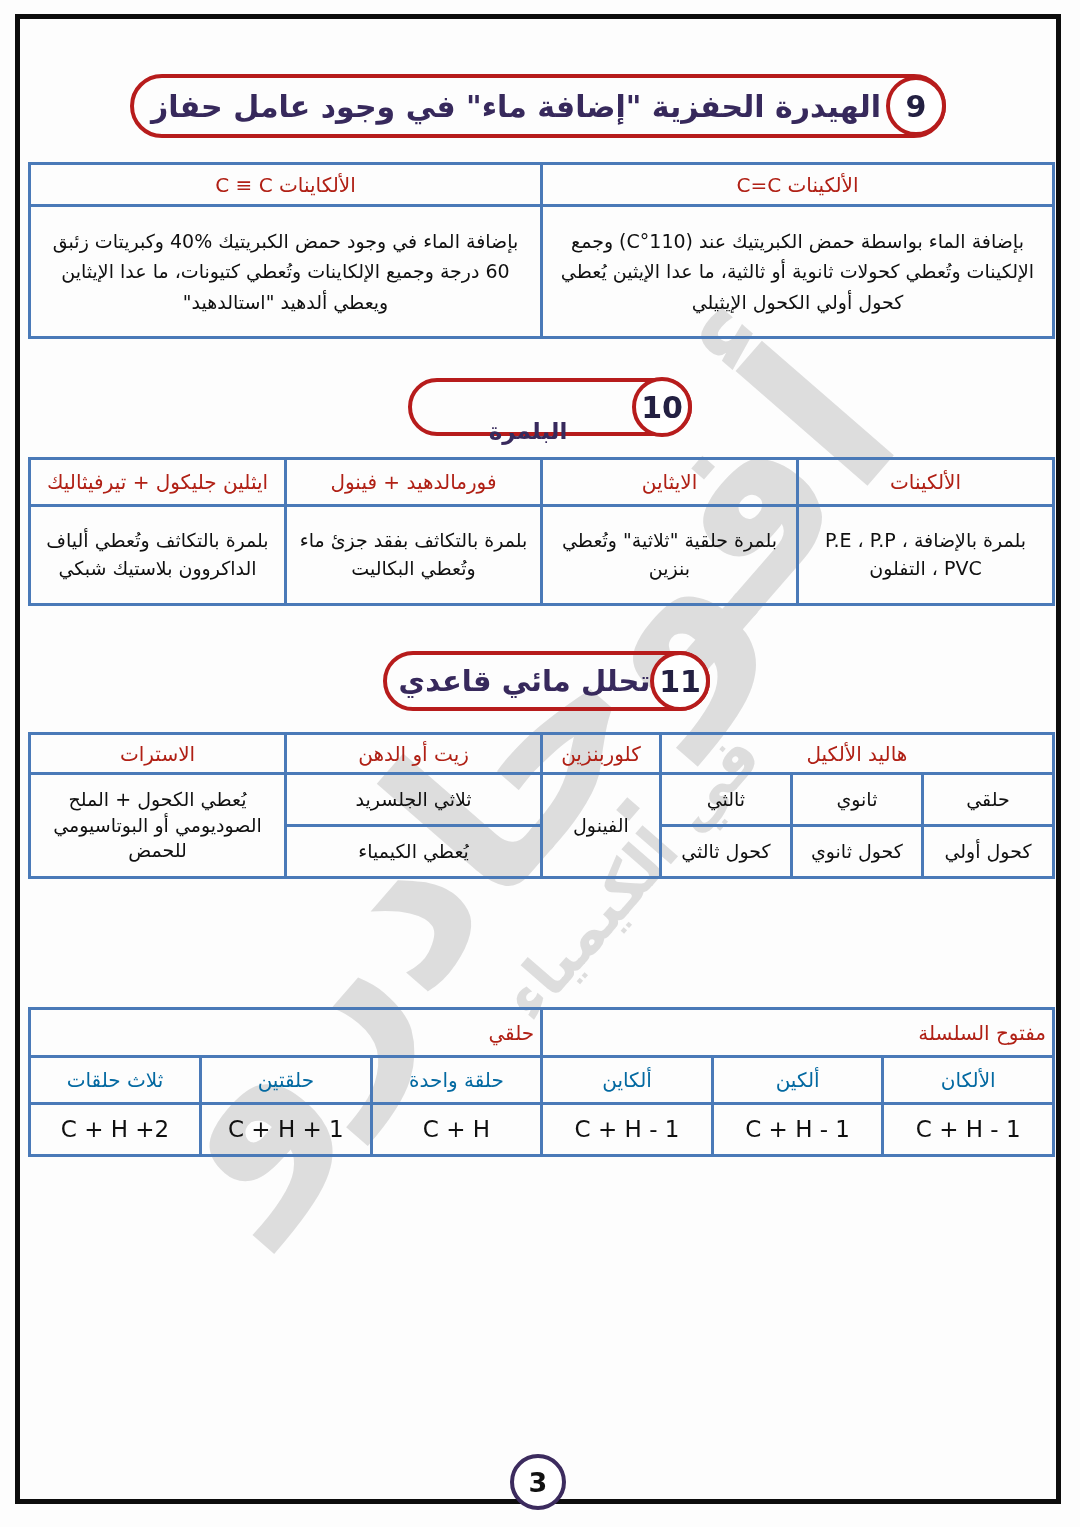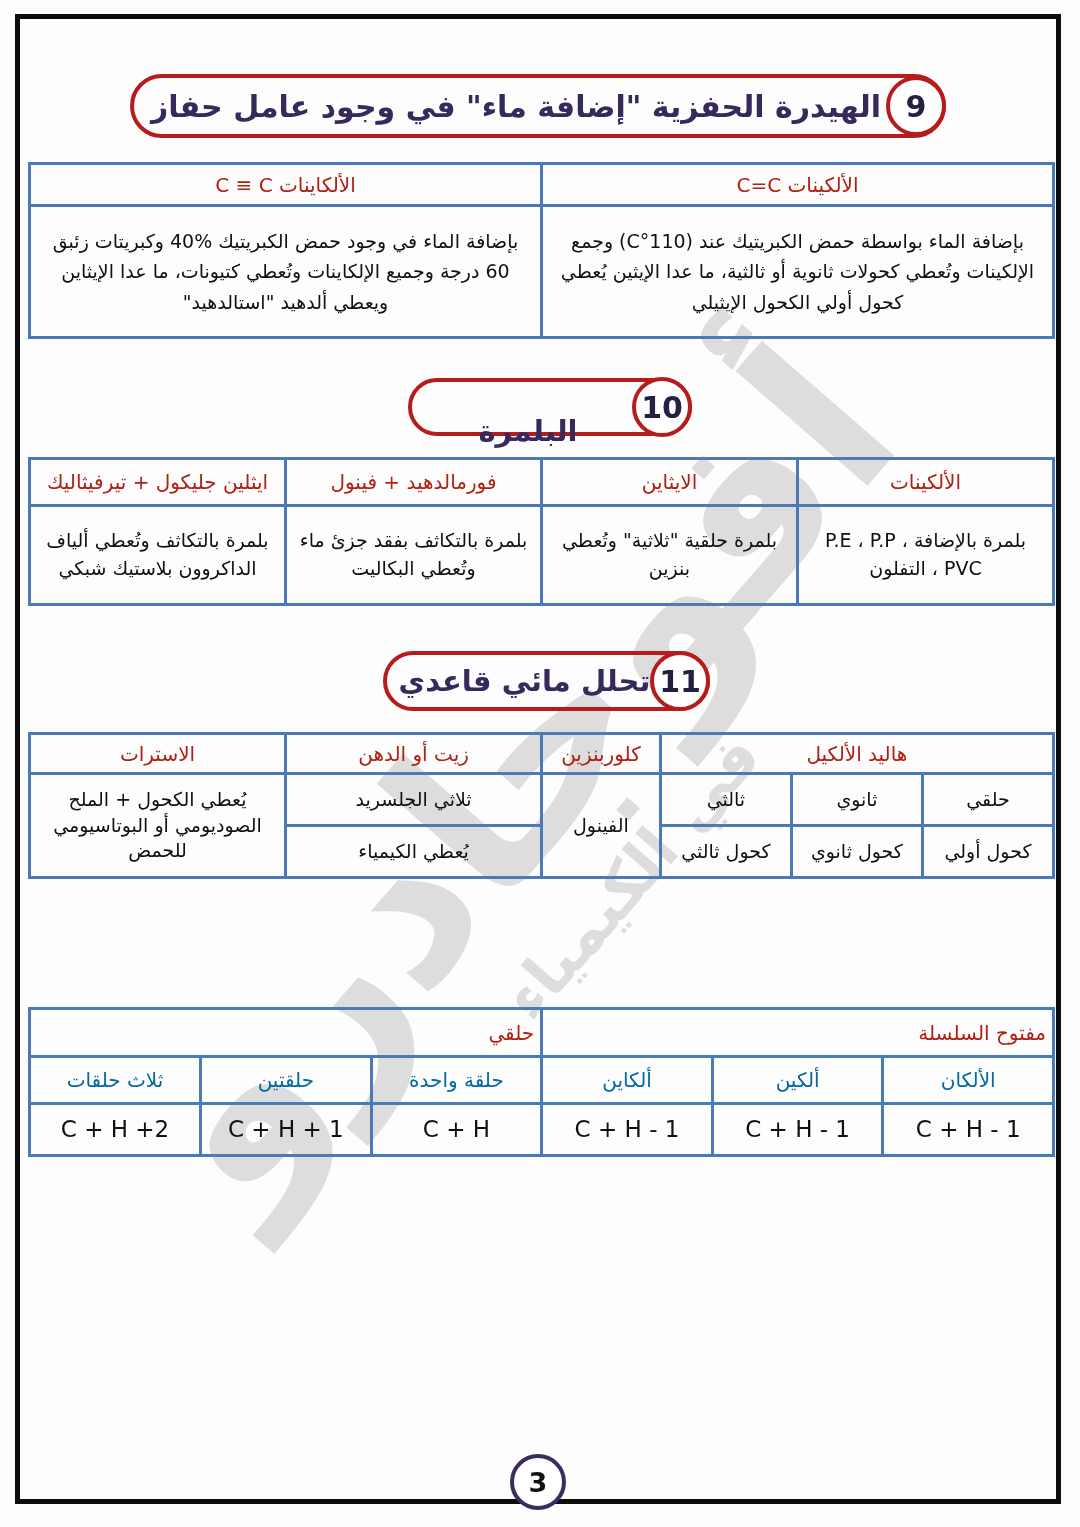--- a/index.html
+++ b/index.html
@@ -48,21 +48,21 @@
     transform:translateY(-50%);
     width:60px; height:60px;
     border:4px solid #b71c1c; border-radius:50%;
     background:#fff;
     color:#232042; font-weight:bold; font-size:30px;
     display:flex; align-items:center; justify-content:center;
   }
   #pill9  { left:130px; top:74px;  width:816px; height:64px; }
   #pill9 .pill-title { font-size:30px; }
   #pill10 { left:408px; top:378px; width:284px; height:58px; }
-  #pill10 .pill-title { font-size:29px;margin-top:48px; }
+  #pill10 .pill-title { font-size:23px;margin-top:48px; }
   #pill11 { left:383px; top:651px; width:327px; height:60px; }
   #pill11 .pill-title { font-size:29px; }
   #pill12 { left:356px; top:924px; width:360px; height:60px; }
   #pill12 .pill-title { font-size:29px; }
 
   
   table.data-table {
     position:absolute;
     border-collapse:collapse; table-layout:fixed;
     background:transparent;

